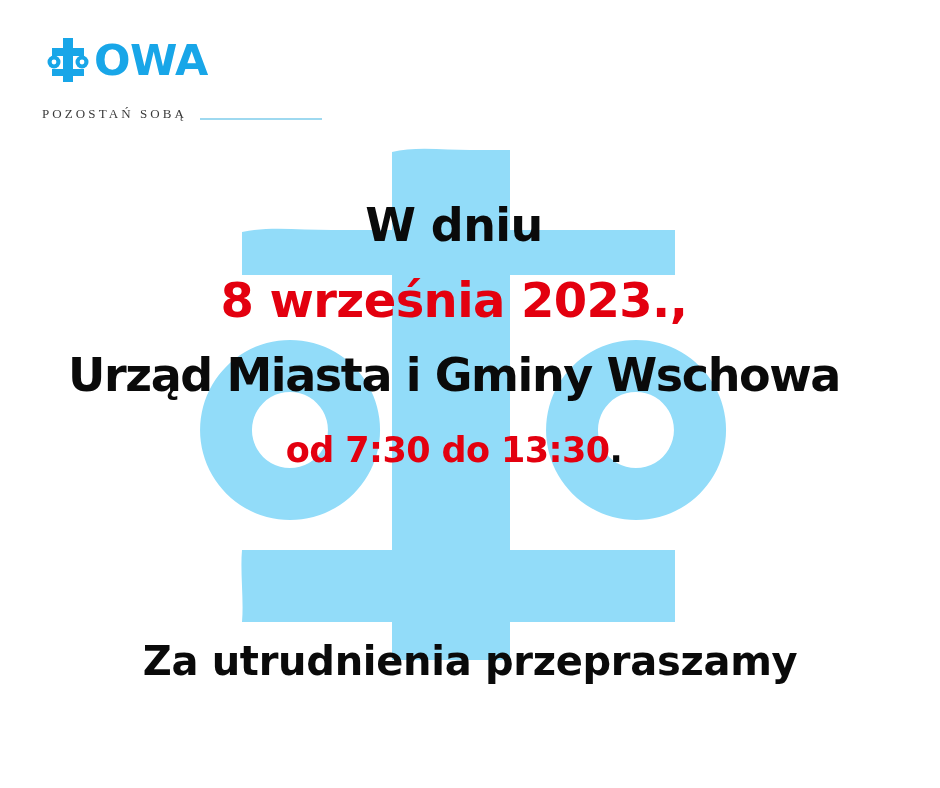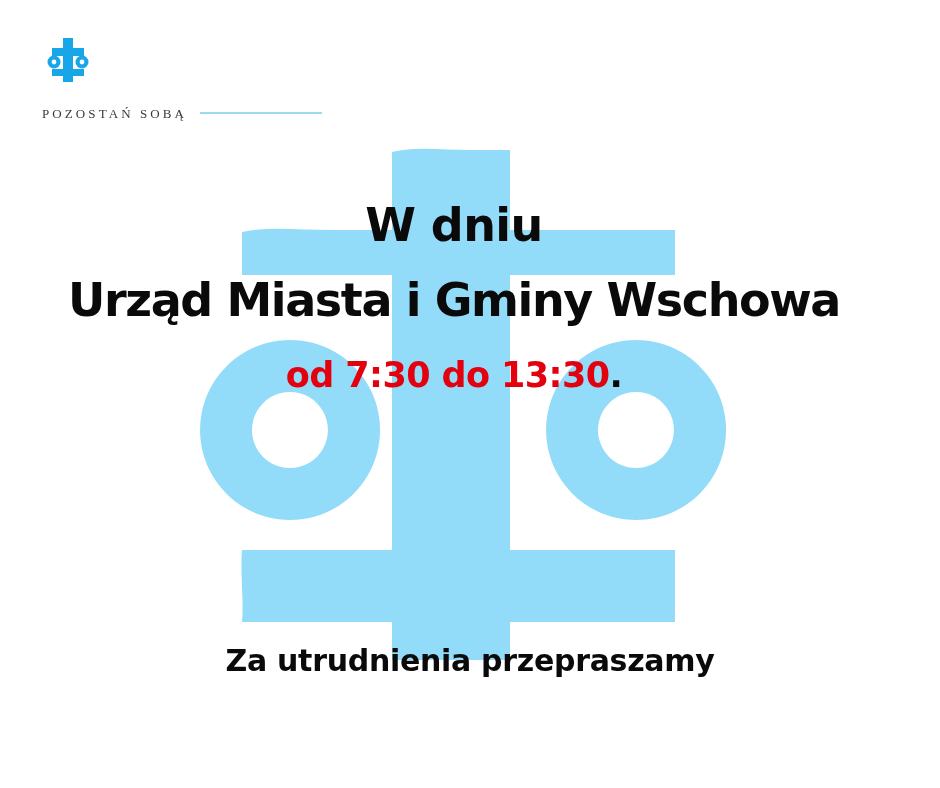--- a/index.html
+++ b/index.html
@@ -52,21 +52,21 @@
     color: #18A6E8;
     line-height: 1;
     display: block;
   }
   .logo-mark {
     display: block;
     margin: 0 1px 0 1px;
   }
   .logo-tagline-row {
     display: flex;
-    align-items: center;
+    align-items: flex-end;
     margin-top: 22px;
     height: 14px;
   }
   .logo-tagline {
     font-family: "Liberation Serif", serif;
     font-size: 13px;
     font-weight: 400;
     letter-spacing: 3.1px;
     color: #3a3a3a;
     white-space: nowrap;
@@ -105,21 +105,21 @@
   .dark   { color: #0a0a0a; }
 
   .footnote {
     position: absolute;
     left: 0;
     top: 640px;
     width: 940px;
     text-align: center;
     font-family: "DejaVu Sans", sans-serif;
     font-weight: 700;
-    font-size: 30px;
+    font-size: 40px;
     line-height: 42px;
     color: #0a0a0a;
     letter-spacing: -0.3px;
     white-space: nowrap;
   }
 </style>
 </head>
 <body>
 
 <div class="poster">
@@ -148,28 +148,30 @@
         <g fill="#18A6E8">
           <rect x="20" y="2" width="10" height="44"></rect>
           <rect x="9" y="12" width="32" height="8"></rect>
           <rect x="9" y="33" width="32" height="7"></rect>
           <circle cx="11" cy="26" r="6.5"></circle>
           <circle cx="39" cy="26" r="6.5"></circle>
           <circle cx="11" cy="26" r="2.4" fill="#ffffff"></circle>
           <circle cx="39" cy="26" r="2.4" fill="#ffffff"></circle>
         </g>
       </svg>
+      <span class="logo-word">OWA</span>
     </div>
     <div class="logo-tagline-row">
       <span class="logo-tagline">POZOSTAŃ SOBĄ</span>
       <span class="logo-rule"></span>
     </div>
   </div>
 
   <div class="message">
     <div class="line l1">W dniu</div>
+    <div class="line l2">8 września 2023.,</div>
     <div class="line l3">Urząd Miasta i Gminy Wschowa</div>
     <div class="line l5"><span class="accent">od 7:30 do 13:30</span><span class="dark">.</span></div>
   </div>
 
   <div class="footnote">Za utrudnienia przepraszamy</div>
 
 </div>
 
 </body></html>

